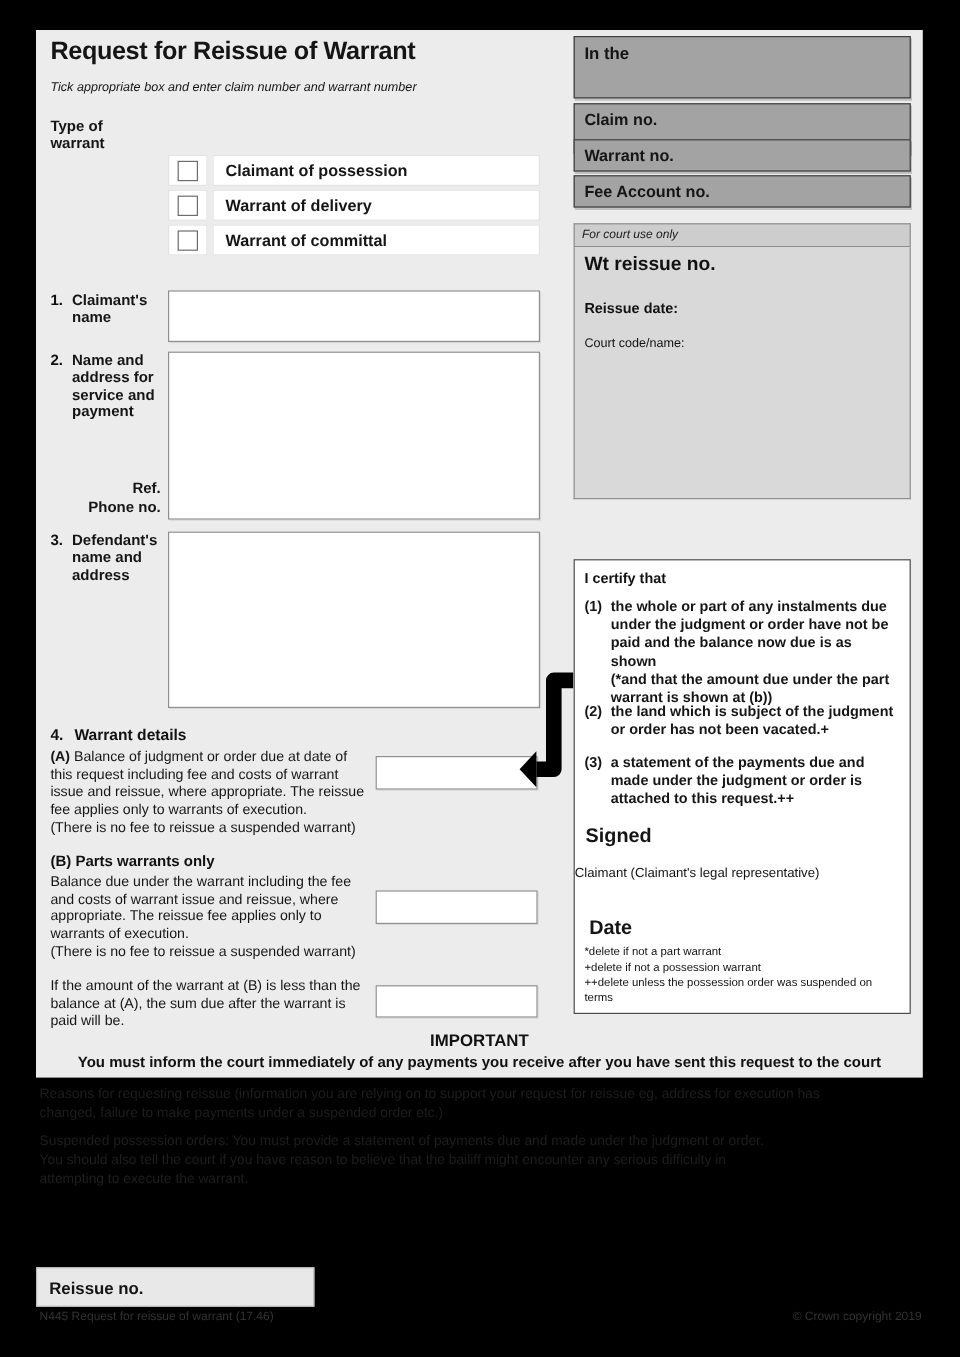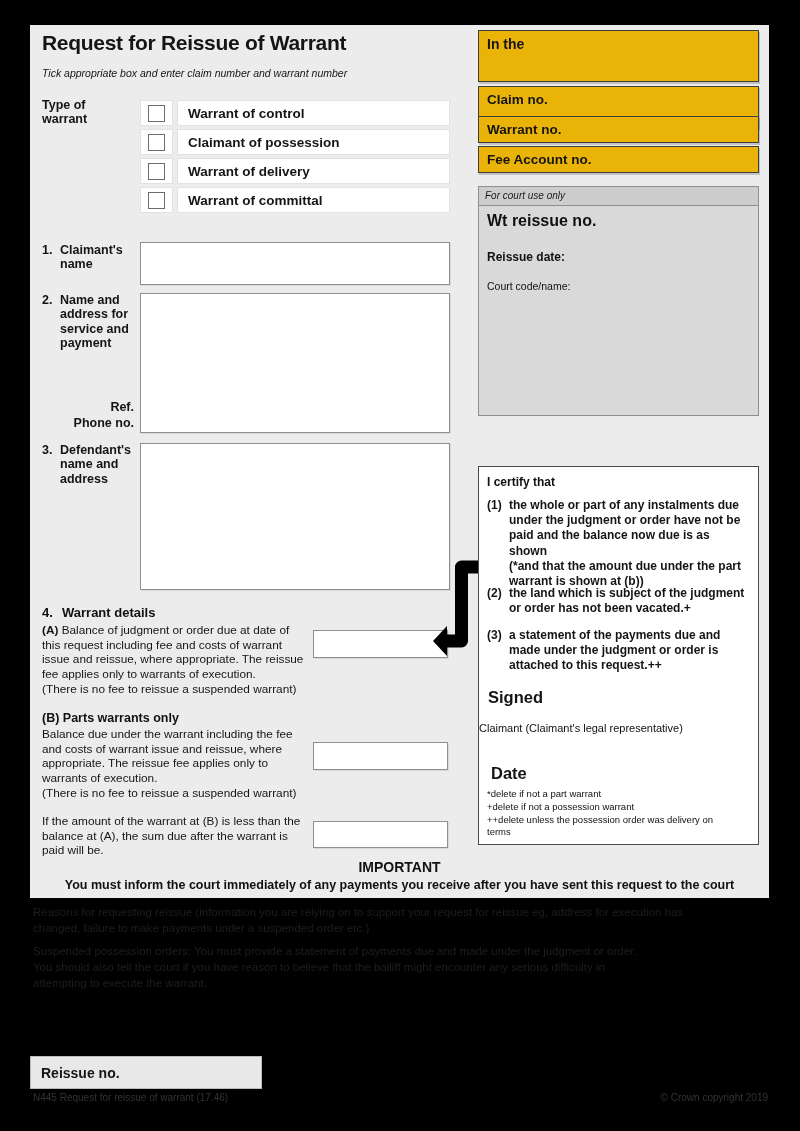--- a/index.html
+++ b/index.html
@@ -11,21 +11,21 @@
   .title{font-size:21px;font-weight:bold;letter-spacing:-0.3px;color:#151515;}
   .subtitle{font-size:10.5px;font-style:italic;font-weight:500;color:#151515;}
   .sidelabel{font-size:12.5px;font-weight:bold;line-height:1.15;color:#151515;}
   .qnum{display:inline-block;width:18px;font-size:12.5px;font-weight:bold;}
   .cbrow{display:flex;width:310px;height:26px;}
   .cbcell{width:33px;height:26px;background:#fff;border:1px solid #e2e2e2;box-sizing:border-box;
           display:flex;align-items:center;justify-content:center;margin-right:4px;}
   .cb{width:15px;height:15px;background:#fff;border:1.6px solid #6d6d6d;display:block;}
   .cblabel{flex:1;height:26px;background:#fff;border:1px solid #e2e2e2;box-sizing:border-box;
            display:flex;align-items:center;padding-left:10px;font-size:13.5px;font-weight:bold;color:#151515;}
-  .rbox{width:281px;background:#eab308;border:1.5px solid #3f3f3f;box-sizing:border-box;
+  .rbox{width:281px;background:#a3a3a3;border:1.5px solid #3f3f3f;box-sizing:border-box;
         font-size:13.5px;font-weight:bold;padding:5px 0 0 8px;box-shadow:1px 2px 0 rgba(0,0,0,0.18);color:#151515;}
   .field{background:#fff;border:1px solid #8f8f8f;box-sizing:border-box;box-shadow:1px 1px 0 rgba(0,0,0,0.08);}
   .strip{width:281px;height:20px;background:#cdcdcd;border:1px solid #8f8f8f;box-sizing:border-box;
          font-size:10px;font-style:italic;padding:3px 0 0 6px;color:#1a1a1a;}
   .courtbox{width:281px;height:210px;background:#d9d9d9;border:1px solid #8f8f8f;border-top:none;box-sizing:border-box;}
   .body{font-size:11.8px;line-height:1.24;color:#151515;}
   .bold{font-weight:bold;}
   .certify{width:281px;height:379px;background:#fff;border:1.5px solid #4a4a4a;box-sizing:border-box;}
   .citem{display:flex;font-size:12px;font-weight:bold;line-height:1.27;color:#151515;}
   .cno{width:22px;flex:none;}
@@ -38,26 +38,20 @@
 
 <div class="page">
   <div class="abs content"></div>
 
   <div class="abs subtitle" style="left:42px;top:67px;">Tick appropriate box and enter claim number and warrant number</div>
   <div class="abs title" style="left:42px;top:31px;">Request for Reissue of Warrant</div>
 
   <div class="abs sidelabel pre" style="left:42px;top:98px;">Type of
 warrant</div>
 
-  <div class="abs cbrow" style="left:140px;top:100px;">
-    <div class="cbcell">
-        <span class="cb"></span>
-      </div>
-    <div class="cblabel">Warrant of control</div>
-  </div>
   <div class="abs cbrow" style="left:140px;top:129px;">
     <div class="cbcell">
         <span class="cb"></span>
       </div>
     <div class="cblabel">Claimant of possession</div>
   </div>
   <div class="abs cbrow" style="left:140px;top:158px;">
     <div class="cbcell">
         <span class="cb"></span>
       </div>
@@ -164,21 +158,21 @@
       <span class="cno">(3)</span>
       <span class="pre">a statement of the payments due and
 made under the judgment or order is
 attached to this request.++</span>
     </div>
     <div class="abs big" style="left:9px;top:221px;">Signed</div>
     <div class="abs" style="left:0;top:255px;width:270px;text-align:left;font-size:11px;">Claimant (Claimant's legal representative)</div>
     <div class="abs big" style="left:12px;top:297px;">Date</div>
     <div class="abs pre" style="left:8px;top:321px;width:264px;font-size:9.5px;line-height:1.35;">*delete if not a part warrant
 +delete if not a possession warrant
-++delete unless the possession order was delivery on
+++delete unless the possession order was suspended on
 terms</div>
   </div>
 
   <div class="abs bold" style="left:30px;top:859px;width:739px;text-align:center;font-size:14px;">IMPORTANT</div>
   <div class="abs bold" style="left:30px;top:878px;width:739px;text-align:center;font-size:12.5px;">You must inform the court immediately of any payments you receive after you have sent this request to the court</div>
 
   <div class="abs hiddenp pre" style="left:33px;top:904px;width:745px;">Reasons for requesting reissue (information you are relying on to support your request for reissue eg, address for execution has
 changed, failure to make payments under a suspended order etc.)</div>
   <div class="abs hiddenp pre" style="left:33px;top:943px;width:745px;">Suspended possession orders: You must provide a statement of payments due and made under the judgment or order.
 You should also tell the court if you have reason to believe that the bailiff might encounter any serious difficulty in

